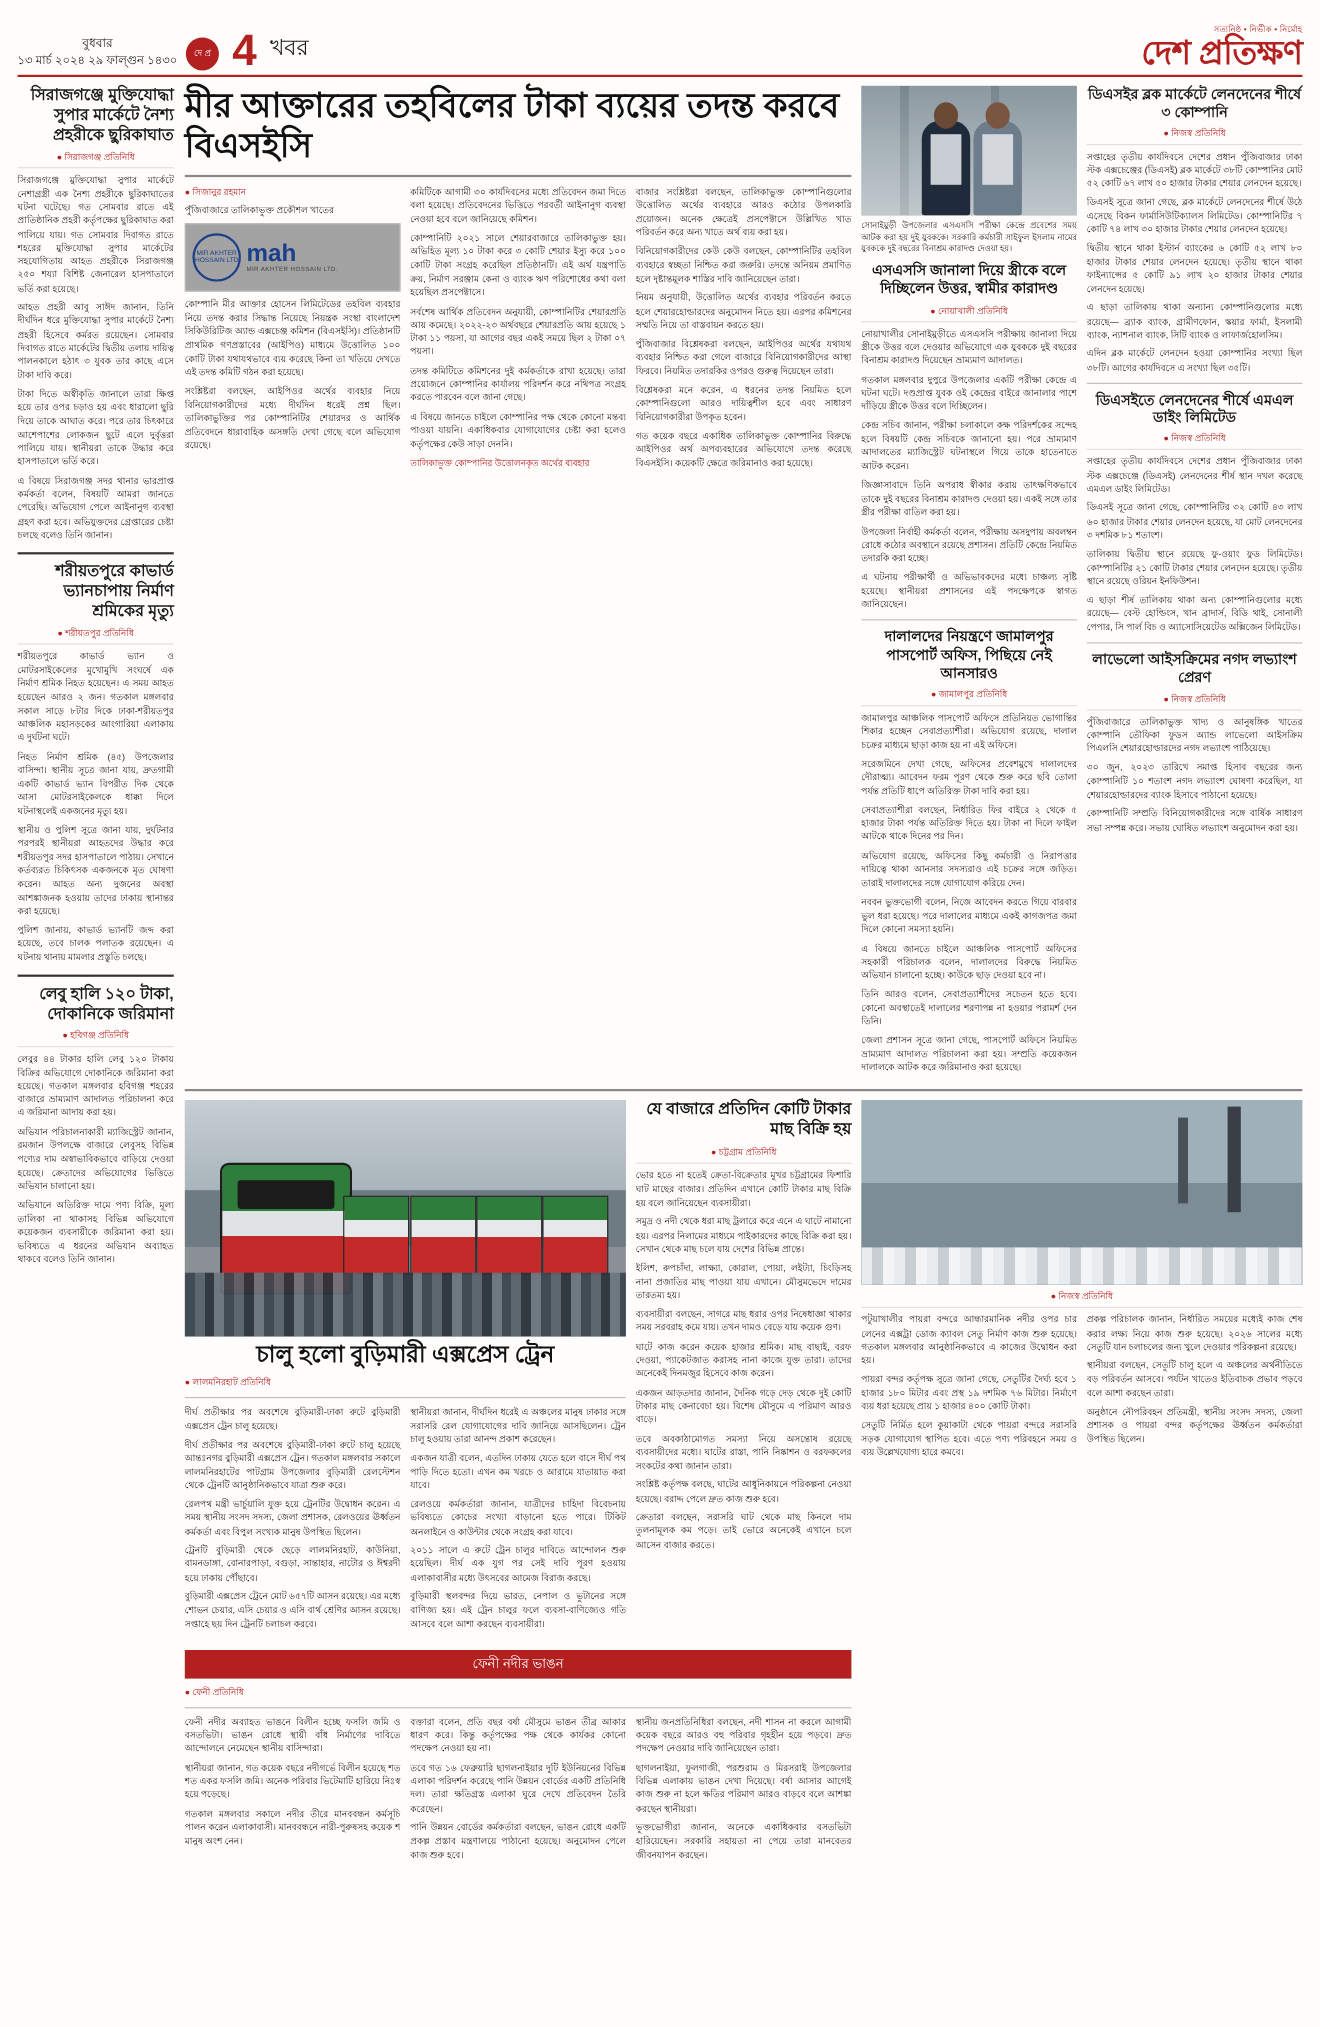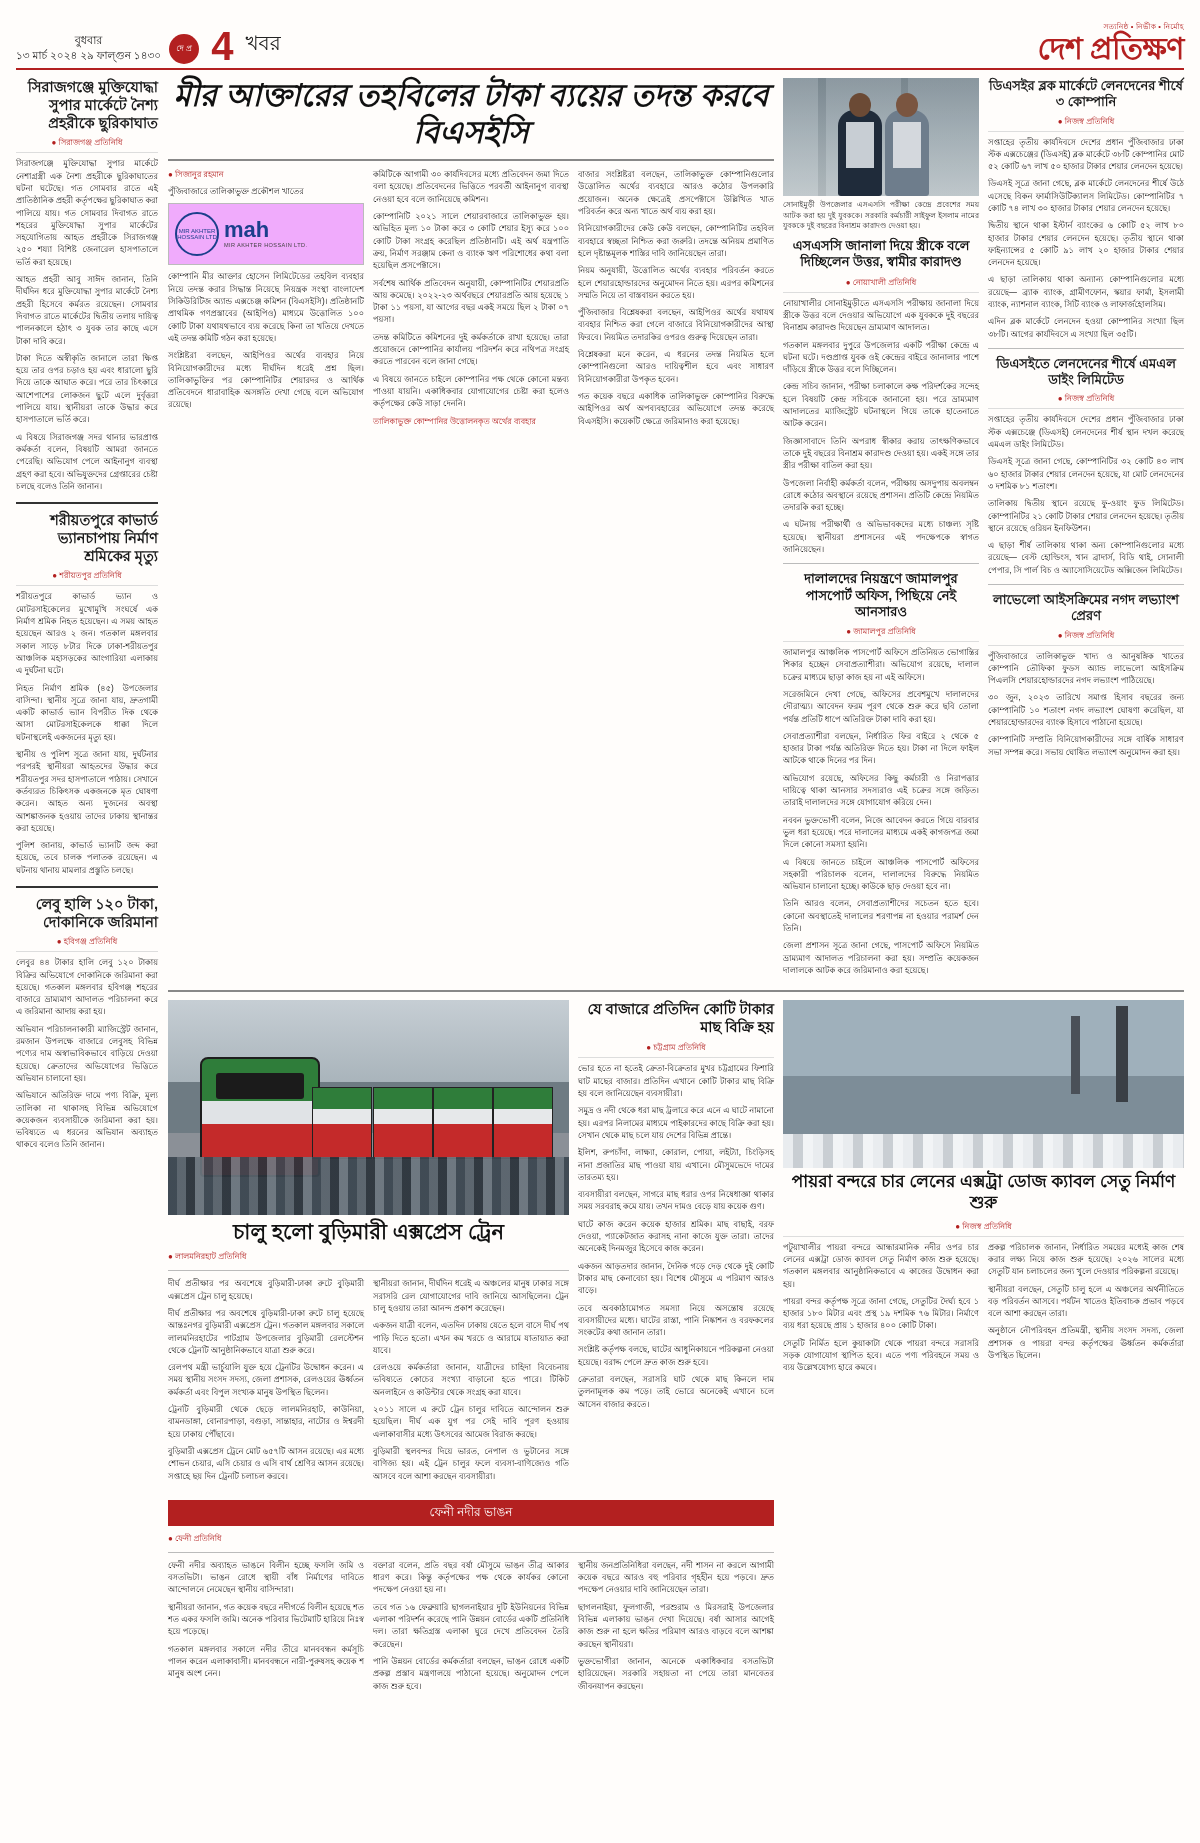--- a/index.html
+++ b/index.html
@@ -97,24 +97,22 @@
     text-align: justify;
     color: #1a1a1a;
     hyphens: auto;
   }
   .col p { margin: 0 0 5px 0; }
 
   h1.head-xl {
     font-size: 31px;
     line-height: 1.18;
     font-weight: bold;
-    text-align: center;
     margin: 0 0 8px 0;
     color: #111;
-    font-style: italic;
   }
   h2.head-lg {
     font-size: 21px;
     line-height: 1.2;
     font-weight: bold;
     text-align: center;
     margin: 0 0 6px 0;
   }
   h2.head-md {
     font-size: 17px;
@@ -263,21 +261,21 @@
     background: repeating-linear-gradient(90deg,#e9ecef 0 10px,#c9ced3 10px 20px,#f2f4f6 20px 30px);
   }
 
   
   .logobox {
     border: 1px solid #bbb;
     height: 62px;
     display: flex; align-items: center; gap: 5px;
     padding: 4px 6px;
     margin-bottom: 6px;
-    background: #f0abfc;
+    background: #a3a3a3;
   }
   .logobox .seal2 {
     width: 44px; height: 44px; border-radius: 50%;
     border: 2px solid #1b3f8b;
     display:flex; align-items:center; justify-content:center;
     color:#1b3f8b; font-size: 6px; text-align:center; line-height:1.1;
     flex: 0 0 auto;
   }
   .logobox .mah {
     font-size: 22px; font-weight: bold; color:#1b3f8b; line-height:1;
@@ -506,21 +504,20 @@
             <p>ক্রেতারা বলছেন, সরাসরি ঘাট থেকে মাছ কিনলে দাম তুলনামূলক কম পড়ে। তাই ভোরে অনেকেই এখানে চলে আসেন বাজার করতে।</p>
           </div>
         </div>
 
         <div style="grid-column: span 2;">
           <div class="photo photo-bridge">
             <div class="rig"></div>
             <div class="rig2"></div>
             <div class="ppl"></div>
           </div>
-          <h2 class="head-md">পায়রা বন্দরে চার লেনের এক্সট্রা ডোজ ক্যাবল সেতু নির্মাণ শুরু</h2>
           <div class="byline">● নিজস্ব প্রতিনিধি</div>
           <div class="col two-col-text">
             <p>পটুয়াখালীর পায়রা বন্দরে আন্ধারমানিক নদীর ওপর চার লেনের এক্সট্রা ডোজ ক্যাবল সেতু নির্মাণ কাজ শুরু হয়েছে। গতকাল মঙ্গলবার আনুষ্ঠানিকভাবে এ কাজের উদ্বোধন করা হয়।</p>
             <p>পায়রা বন্দর কর্তৃপক্ষ সূত্রে জানা গেছে, সেতুটির দৈর্ঘ্য হবে ১ হাজার ১৮০ মিটার এবং প্রস্থ ১৯ দশমিক ৭৬ মিটার। নির্মাণে ব্যয় ধরা হয়েছে প্রায় ১ হাজার ৪০০ কোটি টাকা।</p>
             <p>সেতুটি নির্মিত হলে কুয়াকাটা থেকে পায়রা বন্দরে সরাসরি সড়ক যোগাযোগ স্থাপিত হবে। এতে পণ্য পরিবহনে সময় ও ব্যয় উল্লেখযোগ্য হারে কমবে।</p>
             <p>প্রকল্প পরিচালক জানান, নির্ধারিত সময়ের মধ্যেই কাজ শেষ করার লক্ষ্য নিয়ে কাজ শুরু হয়েছে। ২০২৬ সালের মধ্যে সেতুটি যান চলাচলের জন্য খুলে দেওয়ার পরিকল্পনা রয়েছে।</p>
             <p>স্থানীয়রা বলছেন, সেতুটি চালু হলে এ অঞ্চলের অর্থনীতিতে বড় পরিবর্তন আসবে। পর্যটন খাতেও ইতিবাচক প্রভাব পড়বে বলে আশা করছেন তারা।</p>
             <p>অনুষ্ঠানে নৌপরিবহন প্রতিমন্ত্রী, স্থানীয় সংসদ সদস্য, জেলা প্রশাসক ও পায়রা বন্দর কর্তৃপক্ষের ঊর্ধ্বতন কর্মকর্তারা উপস্থিত ছিলেন।</p>
           </div>
         </div>

